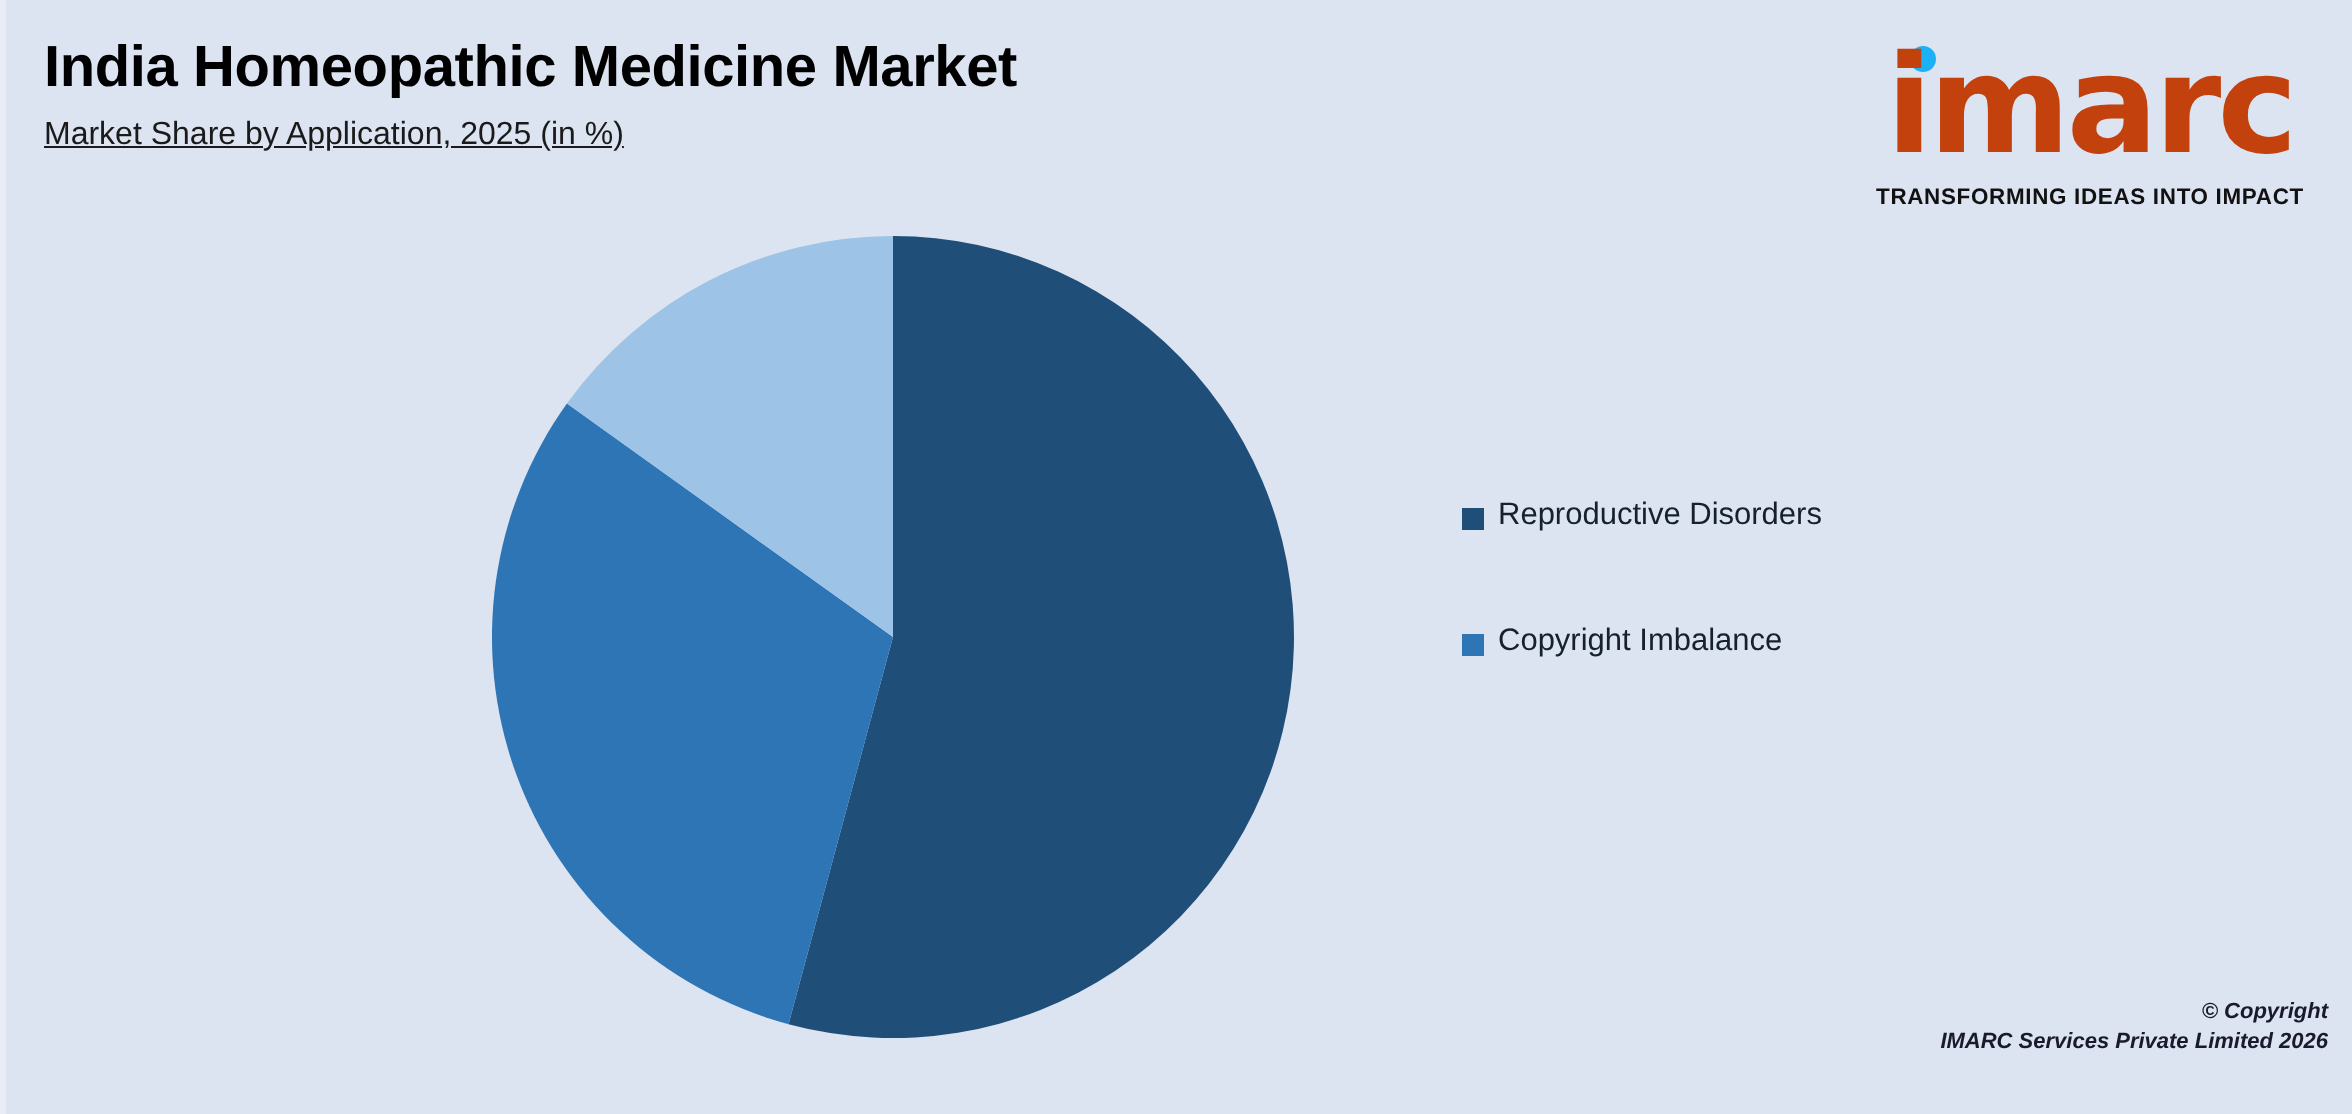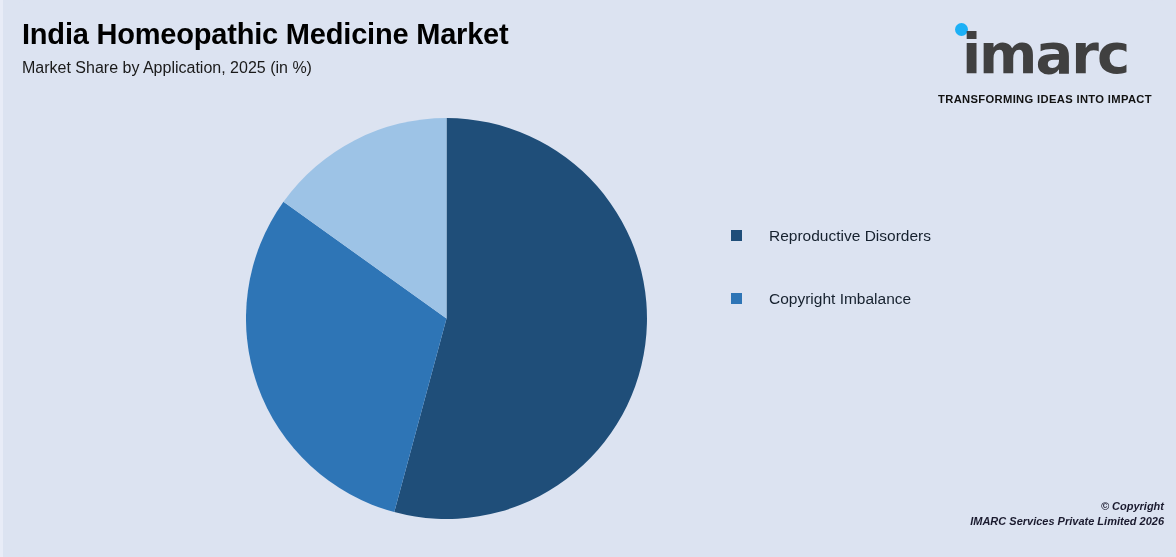--- a/index.html
+++ b/index.html
@@ -35,40 +35,41 @@
     white-space: nowrap;
   }
   #subtitle {
     position: absolute;
     left: 22px;
     top: 59px;
     font-size: 16px;
     font-weight: normal;
     color: #1a1a1a;
     white-space: nowrap;
+    text-decoration: underline;
   }
 
   
   #logo {
     position: absolute;
     right: 8px;
     top: 10px;
     width: 246px;
     height: 96px;
   }
   #logo-wordmark {
     position: absolute;
     left: 0;
     top: 8px;
     width: 246px;
     text-align: center;
     font-family: "DejaVu Sans", sans-serif;
-    font-size: 56px;
+    font-size: 68px;
     font-weight: bold;
-    color: #404040;
+    color: #c2410c;
     letter-spacing: -2px;
     line-height: 72px;
   }
   #logo-dot {
     position: absolute;
     left: 33px;
     top: 13px;
     width: 13px;
     height: 13px;
     border-radius: 50%;
@@ -100,22 +101,21 @@
   
   #legend {
     position: absolute;
     left: 731px;
     top: 226px;
   }
   .legend-row {
     position: relative;
     height: 63px;
     display: flex;
-    align-items: flex-start;
-    gap: 20px;
+    align-items: center;
   }
   .legend-swatch {
     width: 11px;
     height: 11px;
     margin-top: 4px;
     margin-right: 7px;
     flex: 0 0 auto;
   }
   .legend-label {
     font-size: 15.5px;

